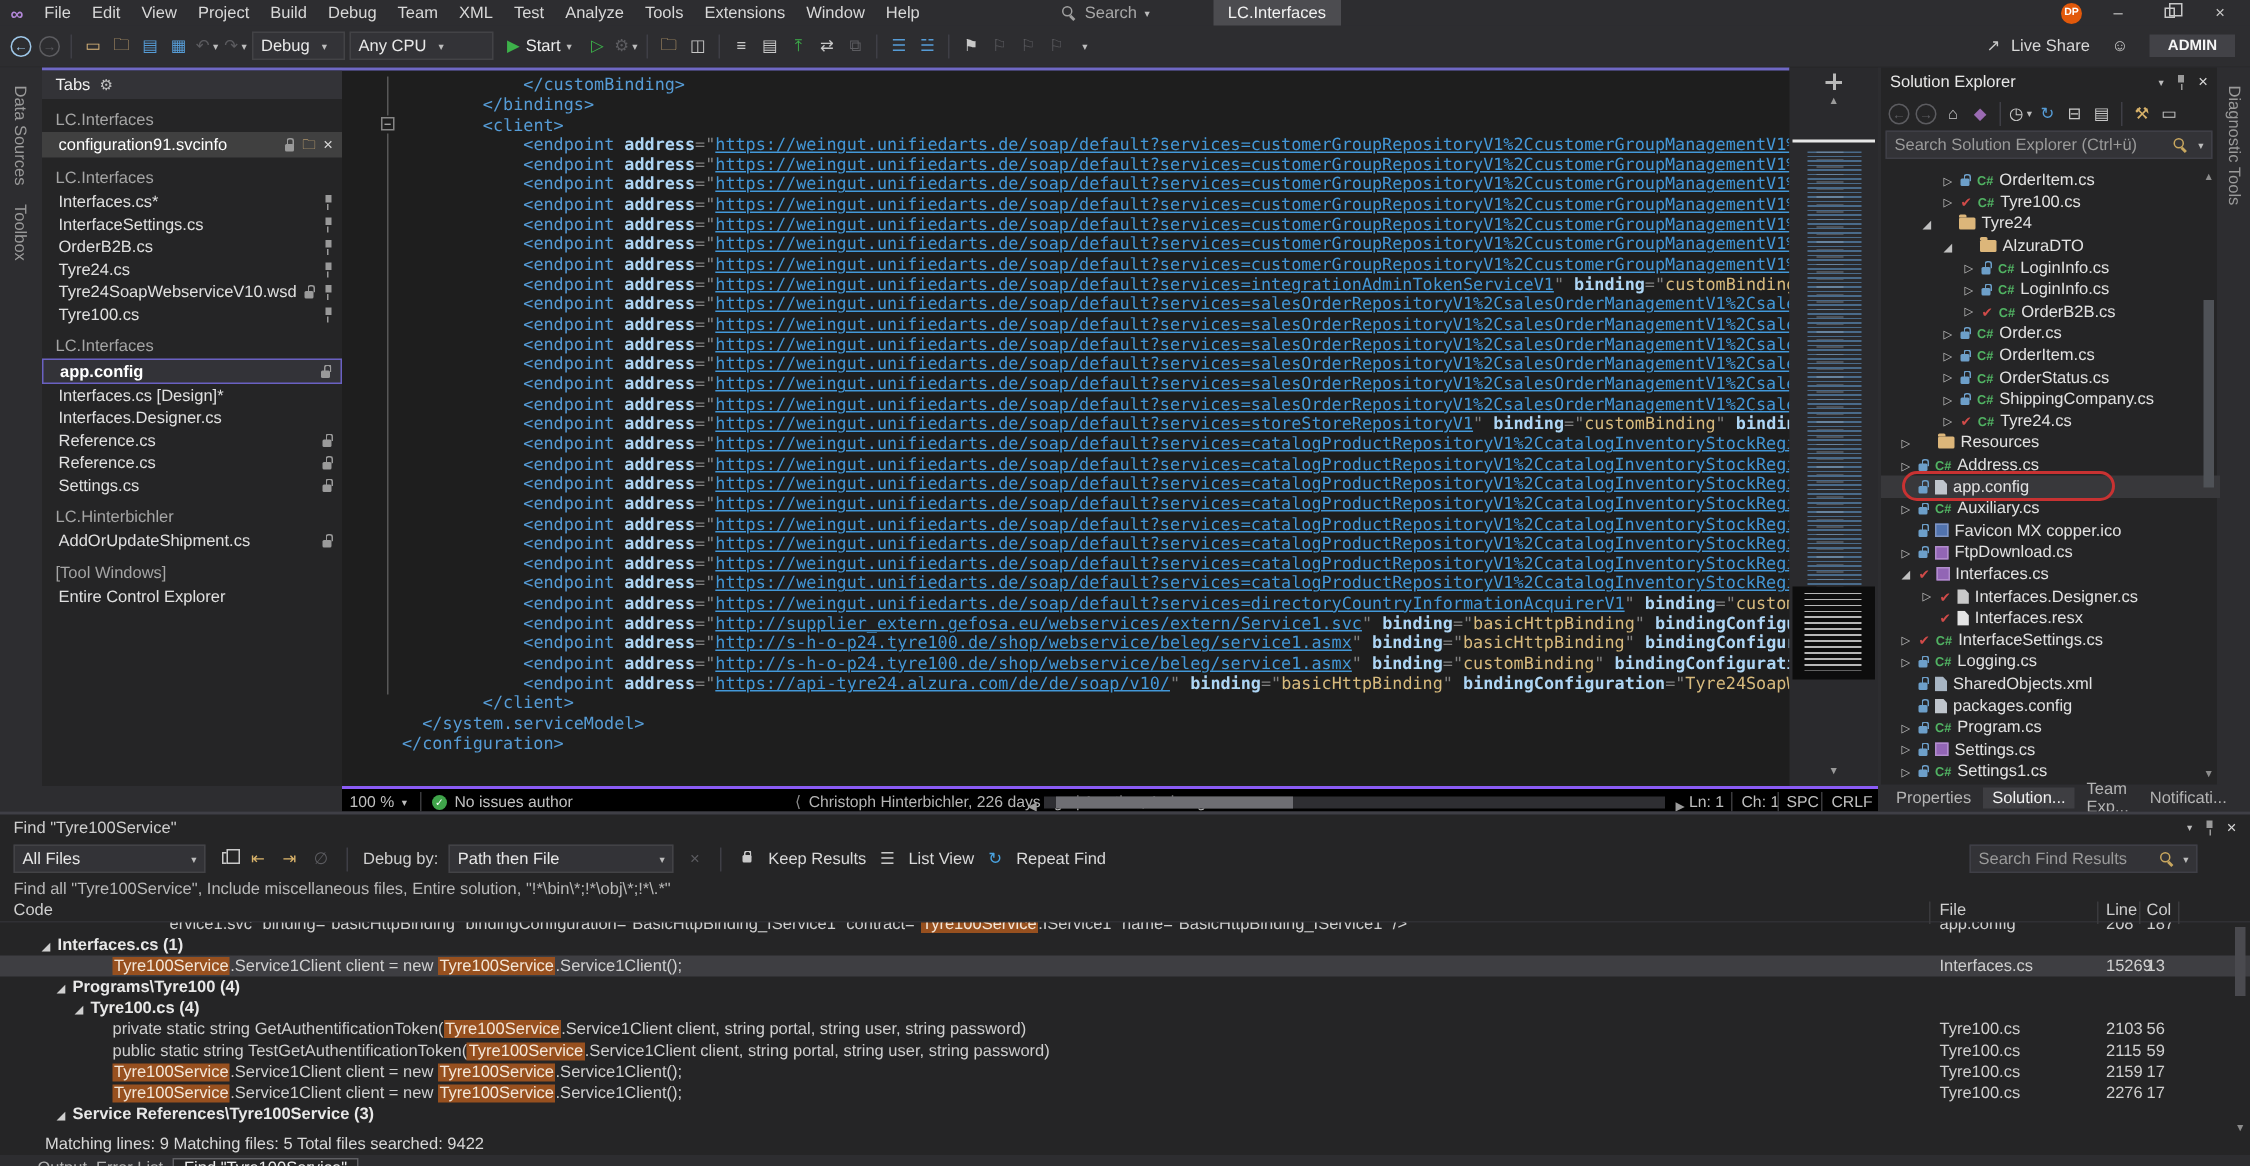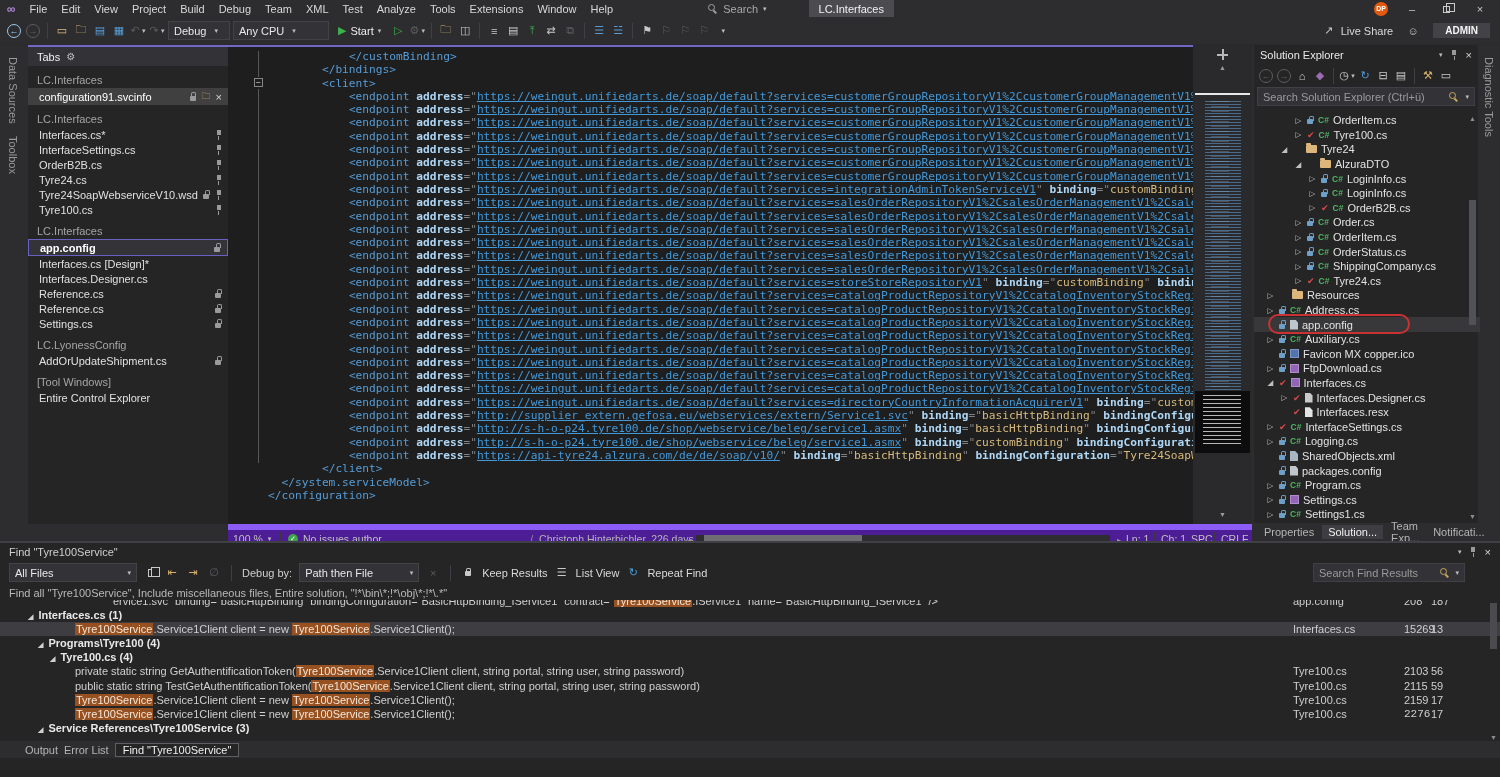--- a/index.html
+++ b/index.html
@@ -91,22 +91,22 @@
   .mm-body { position:absolute; left:12px; top:56px; width:36px; height:290px;
              background:repeating-linear-gradient(to bottom, rgba(100,160,215,.55) 0 1px, transparent 1px 3px); }
   .mm-body::before { content:''; position:absolute; left:6px; top:0; width:18px; height:100%;
              background:repeating-linear-gradient(to bottom, rgba(190,205,220,.25) 0 1px, transparent 1px 5px); }
   .mm-view { position:absolute; left:2px; top:346px; width:55px; height:62px; background:#0d0d0d; }
   .mm-view::before { content:''; position:absolute; left:8px; top:4px; width:38px; height:52px;
              background:repeating-linear-gradient(to bottom, rgba(225,225,225,.8) 0 1px, transparent 1px 4px); }
   .mm-down { position:absolute; left:0; bottom:6px; width:59px; text-align:center; color:#9a9a9a; font-size:7px; }
 
   
-  #ed-status { position:absolute; left:0; bottom:0; width:1144px; height:17px; background:#4c1d95;
-               border-top:6px solid #8b5cf6; font-size:10.5px; color:#c0c0c0; }
+  #ed-status { position:absolute; left:0; bottom:0; width:1144px; height:17px; background:#000000;
+               border-top:2px solid #8b5cf6; font-size:10.5px; color:#c0c0c0; }
   #ed-status .seg { position:absolute; top:0; height:17px; display:flex; align-items:center; gap:5px; }
   .okcirc { width:10px; height:10px; border-radius:50%; background:#3fa44a; color:#fff; font-size:7px;
             display:flex; align-items:center; justify-content:center; }
   .sb-track { position:absolute; left:468px; top:5px; width:414px; height:8px; background:#2e2e32; }
   .sb-thumb { position:absolute; left:8px; top:0; width:158px; height:8px; background:#6e6e73; }
   .vsep { position:absolute; top:2px; height:13px; width:1px; background:#3a3a3d; }
 
   
   #solution { position:absolute; left:1252px; top:45px; width:226px; height:496px; background:#252526;
               border-left:2px solid #2d2d30; }
@@ -325,21 +325,21 @@
         <span class="lockicon" style="color: rgb(154, 154, 154);"></span>
       </div>
       <div class="tp-item">
         <span class="grow">Reference.cs</span>
         <span class="lockicon" style="color: rgb(154, 154, 154);"></span>
       </div>
       <div class="tp-item">
         <span class="grow">Settings.cs</span>
         <span class="lockicon" style="color: rgb(154, 154, 154);"></span>
       </div>
-      <div class="tp-group-label">LC.LyonessConfig</div>
+      <div class="tp-group-label">LC.Hinterbichler</div>
       <div class="tp-item">
         <span class="grow">AddOrUpdateShipment.cs</span>
         <span class="lockicon" style="color: rgb(154, 154, 154);"></span>
       </div>
       <div class="tp-group-label">[Tool Windows]</div>
       <div class="tp-item">
         <span class="grow">Entire Control Explorer</span>
       </div>
     </div>
 </div>
@@ -616,53 +616,64 @@
     <span class="combo" style="width:128px">
       <span style="flex:1">All Files</span>
         <span class="car">▾</span>
       </span>
     <span class="fico"><span class="copy-glyph"></span></span>
     <span class="fico" style="color:#d8b26a">⇤</span>
     <span class="fico" style="color:#d8b26a">⇥</span>
     <span class="fico dim">∅</span>
     <span class="tsep"></span>
     <span style="color:#cfcfcf">Debug by:</span>
-    <span class="combo" style="width:120px">
+    <span class="combo" style="width:150px">
       <span style="flex:1">Path then File</span>
         <span class="car">▾</span>
       </span>
     <span class="fico dim">×</span>
     <span class="tsep"></span>
     <span class="fico"><span class="lockicon" style="color:#c9c9c9"></span></span>
     <span style="color:#dadada">Keep Results</span>
     <span class="fico">☰</span>
     <span style="color:#dadada">List View</span>
     <span class="fico blue">↻</span>
     <span style="color:#dadada">Repeat Find</span>
     <span id="f-search">
       <span class="sp">Search Find Results</span>
       <span class="mag"></span>
       <span class="car">▾</span>
     </span>
   </div>
   <div id="f-info">Find all "Tyre100Service", Include miscellaneous files, Entire solution, "!*\bin\*;!*\obj\*;!*\.*"</div>
+  <div id="f-colhead">
+    <span style="left:9px">Code</span>
+    <span class="f-colline" style="left:1286px"></span>
+    <span style="left:1293px">File</span>
+    <span class="f-colline" style="left:1398px"></span>
+    <span style="left:1404px">Line</span>
+    <span class="f-colline" style="left:1426px"></span>
+    <span style="left:1431px">Col</span>
+    <span class="f-colline" style="left:1452px"></span>
+  </div>
   <div id="f-rows">
     <div class="frow" style="padding-left: 113px; margin-top: -6px;"><span>ervice1.svc" binding="basicHttpBinding" bindingConfiguration="BasicHttpBinding_IService1" contract="</span><span class="match">Tyre100Service</span><span>.IService1" name="BasicHttpBinding_IService1" /&gt;</span><span class="fcol" style="left: 1293px;">app.config</span><span class="fcol" style="left: 1404px;">208</span><span class="fcol" style="left: 1431px;">187</span></div>
       <div class="frow group" style="padding-left: 28px;"><span class="g-arrow">◢</span><span>Interfaces.cs (1)</span></div>
       <div class="frow sel" style="padding-left: 75px;"><span class="match">Tyre100Service</span><span>.Service1Client client = new </span><span class="match">Tyre100Service</span><span>.Service1Client();</span><span class="fcol" style="left: 1293px;">Interfaces.cs</span><span class="fcol" style="left: 1404px;">15269</span><span class="fcol" style="left: 1431px;">13</span></div>
       <div class="frow group" style="padding-left: 38px;"><span class="g-arrow">◢</span><span>Programs\Tyre100 (4)</span></div>
       <div class="frow group" style="padding-left: 50px;"><span class="g-arrow">◢</span><span>Tyre100.cs (4)</span></div>
       <div class="frow" style="padding-left: 75px;"><span>private static string GetAuthentificationToken(</span><span class="match">Tyre100Service</span><span>.Service1Client client, string portal, string user, string password)</span><span class="fcol" style="left: 1293px;">Tyre100.cs</span><span class="fcol" style="left: 1404px;">2103</span><span class="fcol" style="left: 1431px;">56</span></div>
       <div class="frow" style="padding-left: 75px;"><span>public static string TestGetAuthentificationToken(</span><span class="match">Tyre100Service</span><span>.Service1Client client, string portal, string user, string password)</span><span class="fcol" style="left: 1293px;">Tyre100.cs</span><span class="fcol" style="left: 1404px;">2115</span><span class="fcol" style="left: 1431px;">59</span></div>
       <div class="frow" style="padding-left: 75px;"><span class="match">Tyre100Service</span><span>.Service1Client client = new </span><span class="match">Tyre100Service</span><span>.Service1Client();</span><span class="fcol" style="left: 1293px;">Tyre100.cs</span><span class="fcol" style="left: 1404px;">2159</span><span class="fcol" style="left: 1431px;">17</span></div>
-      <div class="frow" style="padding-left: 75px;"><span class="match">Tyre100Service</span><span>.Service1Client client = new </span><span class="match">Tyre100Service</span><span>.Service1Client();</span><span class="fcol" style="left: 1293px;">Tyre100.cs</span><span class="fcol" style="left: 1404px; font-family: Liberation Mono, monospace;">2276</span><span class="fcol" style="left: 1431px;">17</span></div>
+      <div class="frow" style="padding-left: 75px;"><span class="match">Tyre100Service</span><span>.Service1Client client = new </span><span class="match">Tyre100Service</span><span>.Service1Client();</span><span class="fcol" style="left: 1293px;">Tyre100.cs</span><span class="fcol" style="left: 1404px;">2276</span><span class="fcol" style="left: 1431px;">17</span></div>
       <div class="frow group" style="padding-left: 38px;"><span class="g-arrow">◢</span><span>Service References\Tyre100Service (3)</span></div>
       <div id="f-scroll">
       <span class="thumb"></span>
       <span class="arr" style="bottom:0">▼</span>
     </div>
   </div>
+  <div id="f-status">Matching lines: 9 Matching files: 5 Total files searched: 9422</div>
   <div id="f-tabs">
       <span class="ftab">Output</span>
       <span class="ftab">Error List</span>
       <span class="ftab active">Find "Tyre100Service"</span>
     </div>
 </div>
 
 </body></html>

